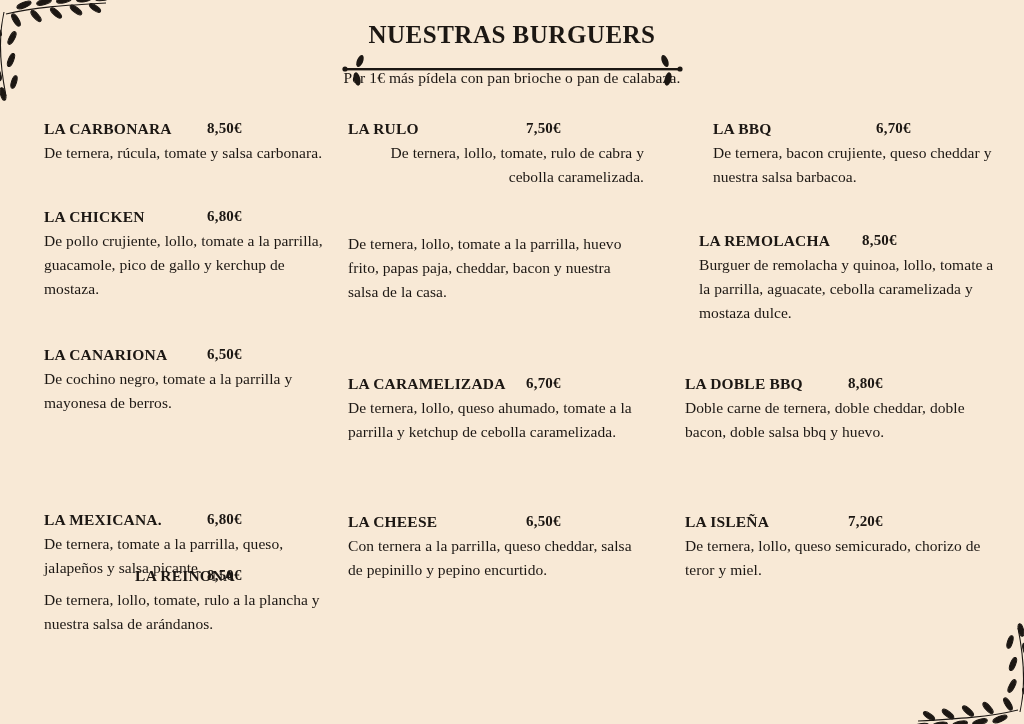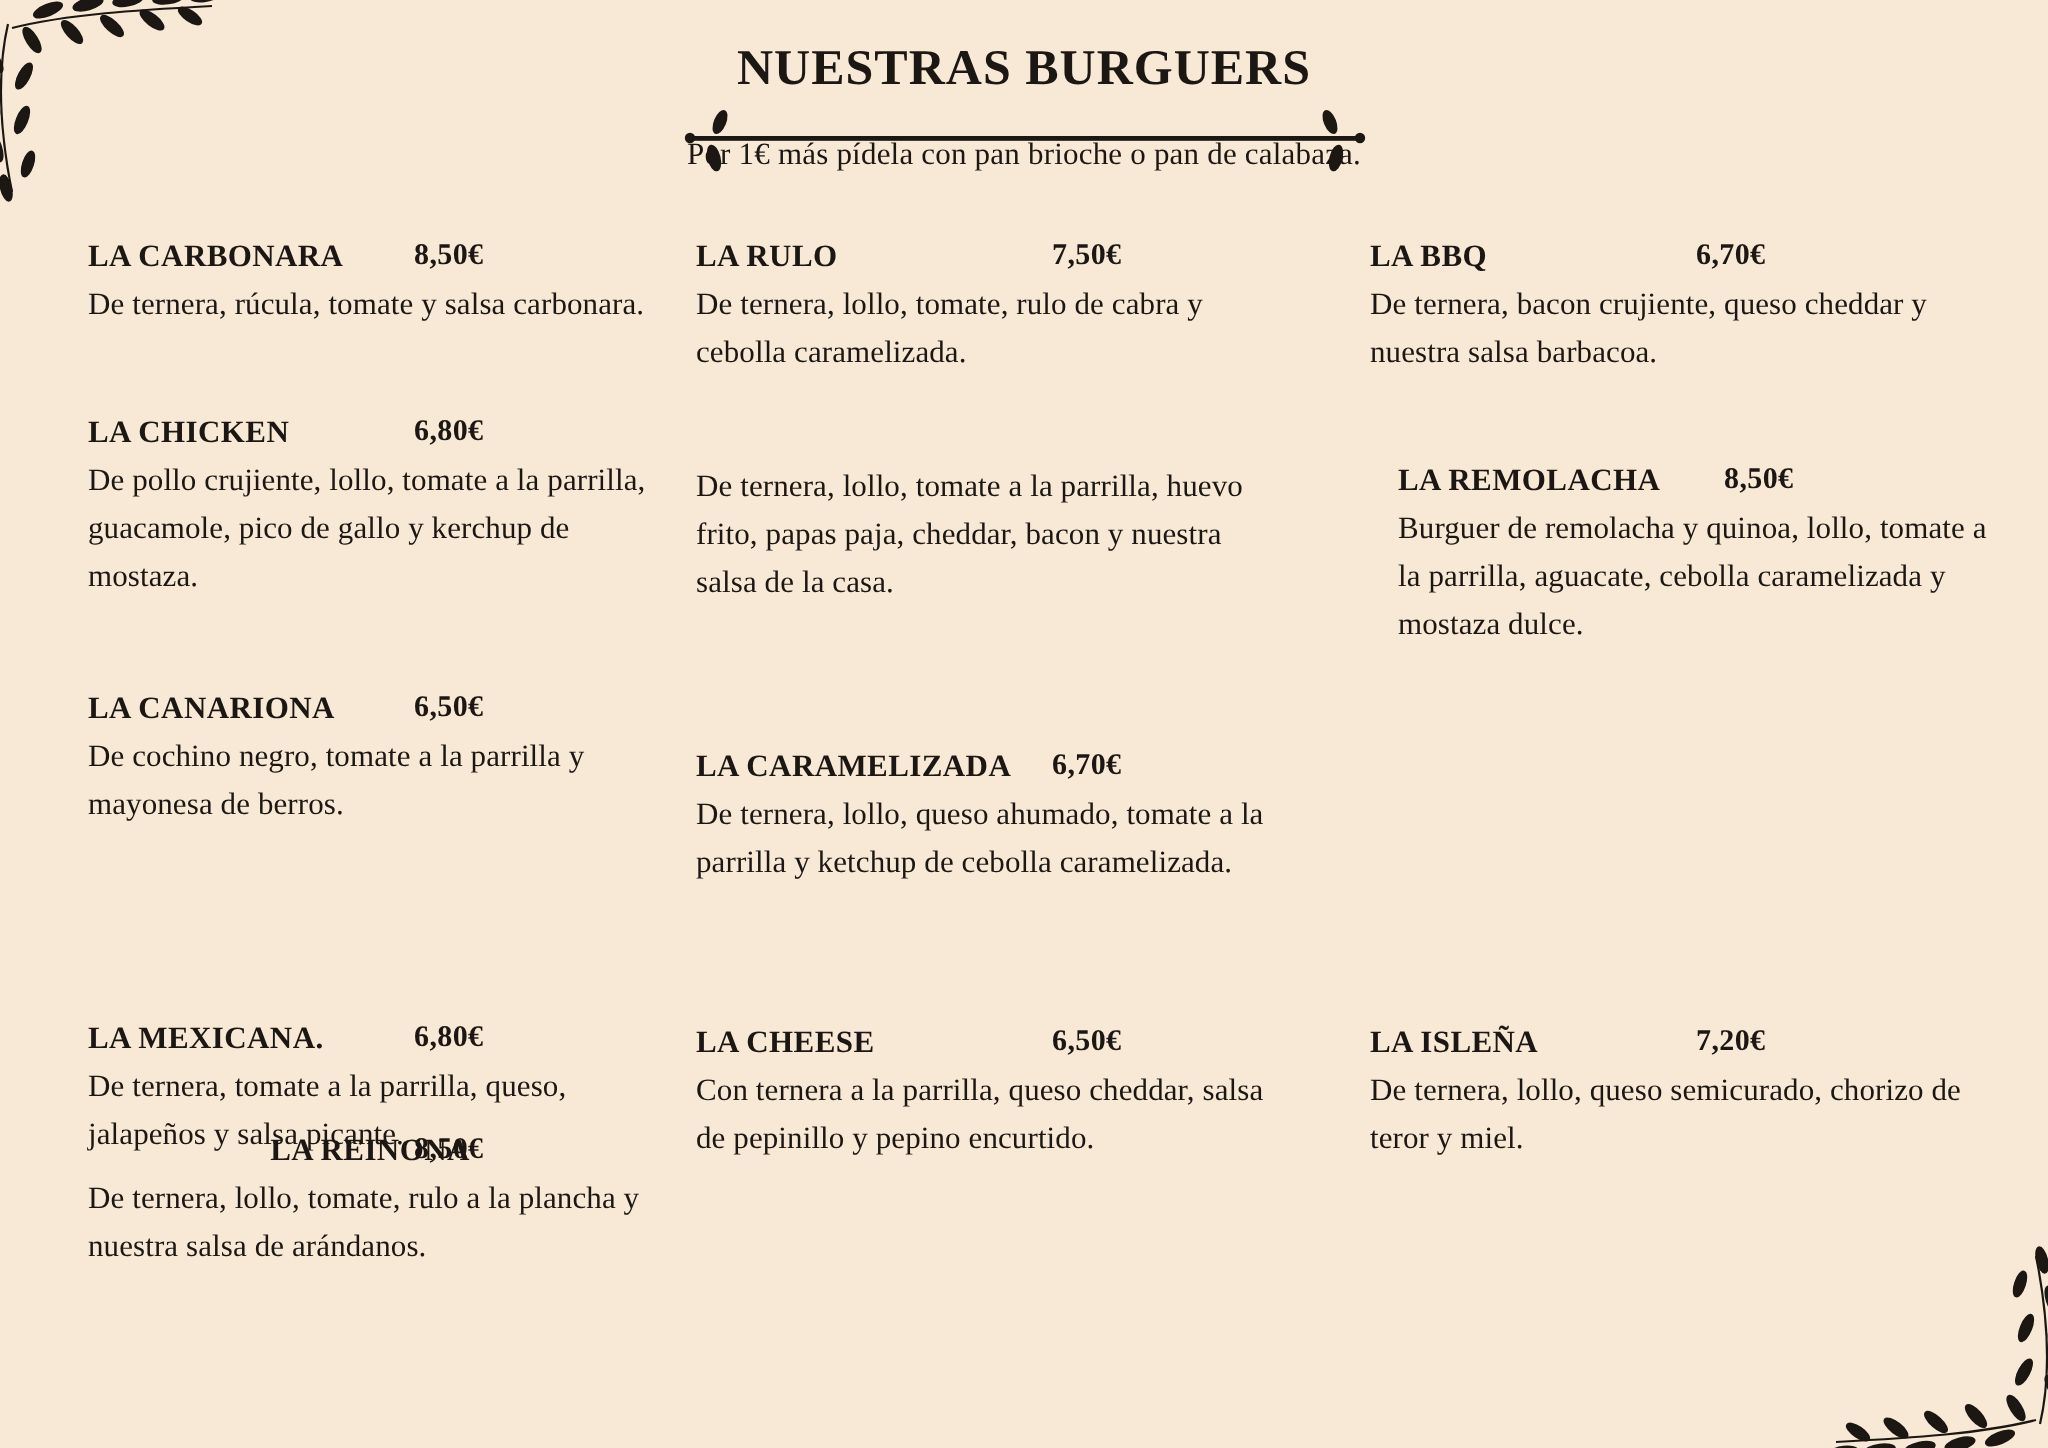--- a/index.html
+++ b/index.html
@@ -231,21 +231,21 @@
       </div>
       <div class="item" style="top: 455px;">
         <div class="item-head" style="position: relative; justify-content: center;">
           <span class="item-name">LA REINONA</span>
           <span class="item-price" style="position: absolute; left: 163px;">8,50€</span>
         </div>
         <div class="item-desc">De ternera, lollo, tomate, rulo a la plancha y nuestra salsa de arándanos.</div>
       </div>
     </div>
   <div class="col col-2">
-      <div class="item" style="top: 8px;">
+      <div class="item" style="top: 8px; text-align: right;">
         <div class="item-head" style="position: relative;">
           <span class="item-name">LA RULO</span>
           <span class="item-price" style="position: absolute; left: 178px;">7,50€</span>
         </div>
         <div class="item-desc">De ternera, lollo, tomate, rulo de cabra y cebolla caramelizada.</div>
       </div>
       <div class="item" style="top: 120px;">
         <div class="item-desc">De ternera, lollo, tomate a la parrilla, huevo frito, papas paja, cheddar, bacon y nuestra salsa de la casa.</div>
       </div>
       <div class="item" style="top: 263px;">
@@ -257,34 +257,41 @@
       </div>
       <div class="item" style="top: 401px;">
         <div class="item-head" style="position: relative;">
           <span class="item-name">LA CHEESE</span>
           <span class="item-price" style="position: absolute; left: 178px;">6,50€</span>
         </div>
         <div class="item-desc">Con ternera a la parrilla, queso cheddar, salsa de pepinillo y pepino encurtido.</div>
       </div>
     </div>
   <div class="col col-3">
-      <div class="item" style="top: 8px;">
+      <div class="item" style="top: 8px; margin-left: 28px;">
         <div class="item-head" style="position: relative;">
           <span class="item-name">LA BBQ</span>
           <span class="item-price" style="position: absolute; left: 163px;">6,70€</span>
         </div>
         <div class="item-desc">De ternera, bacon crujiente, queso cheddar y nuestra salsa barbacoa.</div>
       </div>
       <div class="item" style="top: 120px; margin-left: 14px;">
         <div class="item-head" style="position: relative;">
           <span class="item-name">LA REMOLACHA</span>
           <span class="item-price" style="position: absolute; left: 163px;">8,50€</span>
         </div>
         <div class="item-desc">Burguer de remolacha y quinoa, lollo, tomate a la parrilla, aguacate, cebolla caramelizada y mostaza dulce.</div>
       </div>
+      <div class="item" style="top: 263px;">
+        <div class="item-head" style="position: relative;">
+          <span class="item-name">LA DOBLE BBQ</span>
+          <span class="item-price" style="position: absolute; left: 163px;">8,80€</span>
+        </div>
+        <div class="item-desc">Doble carne de ternera, doble cheddar, doble bacon, doble salsa bbq y huevo.</div>
+      </div>
       <div class="item" style="top: 401px;">
         <div class="item-head" style="position: relative;">
           <span class="item-name">LA ISLEÑA</span>
           <span class="item-price" style="position: absolute; left: 163px;">7,20€</span>
         </div>
         <div class="item-desc">De ternera, lollo, queso semicurado, chorizo de teror y miel.</div>
       </div>
     </div>
 </div>
 

